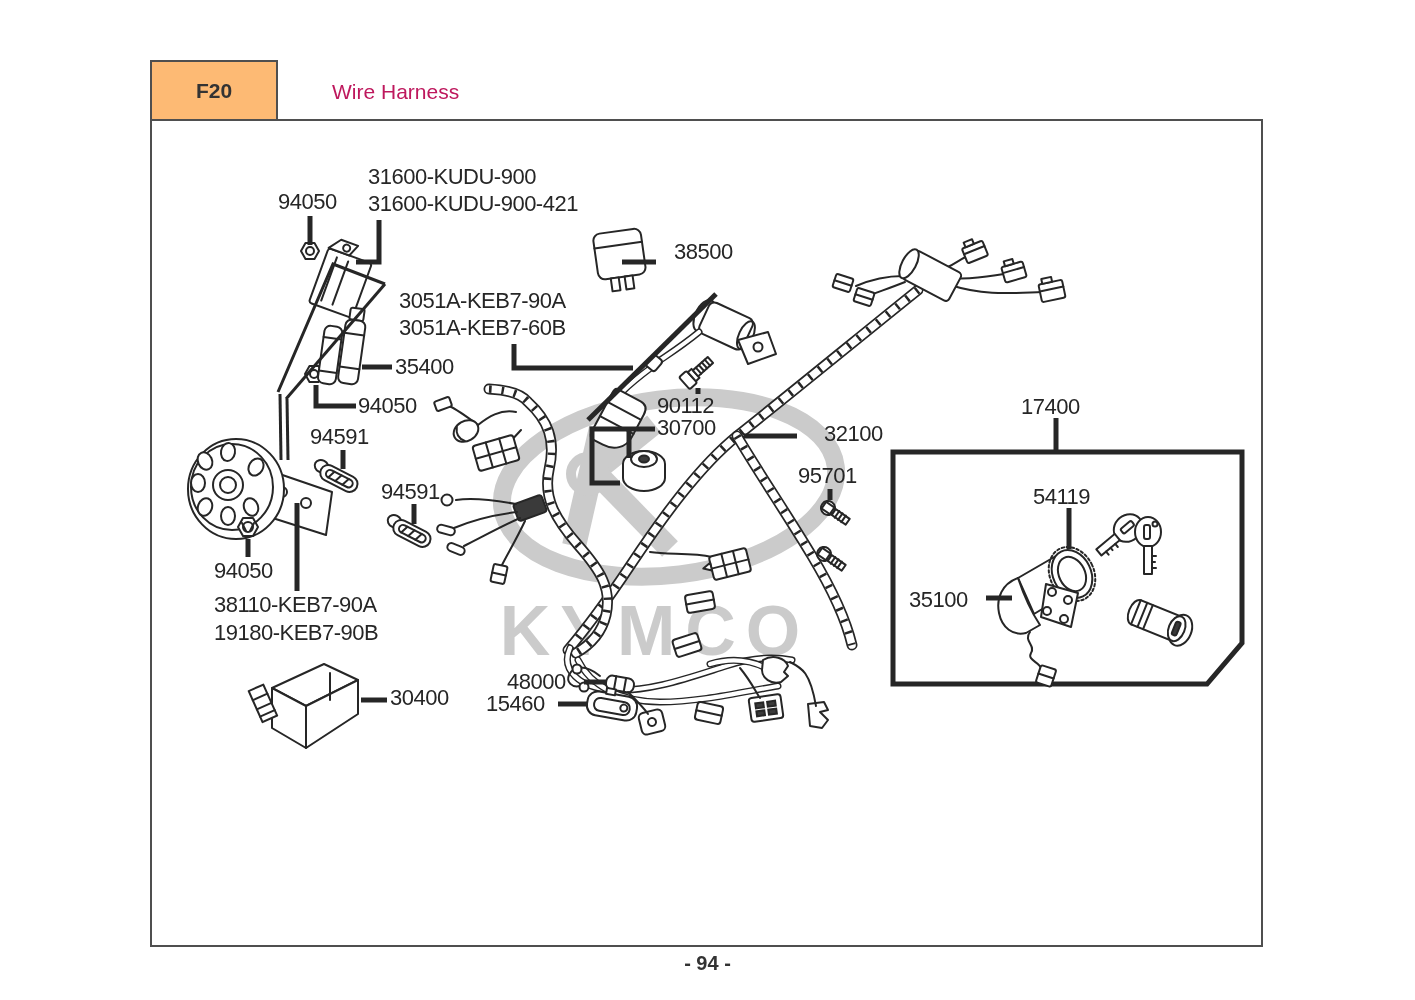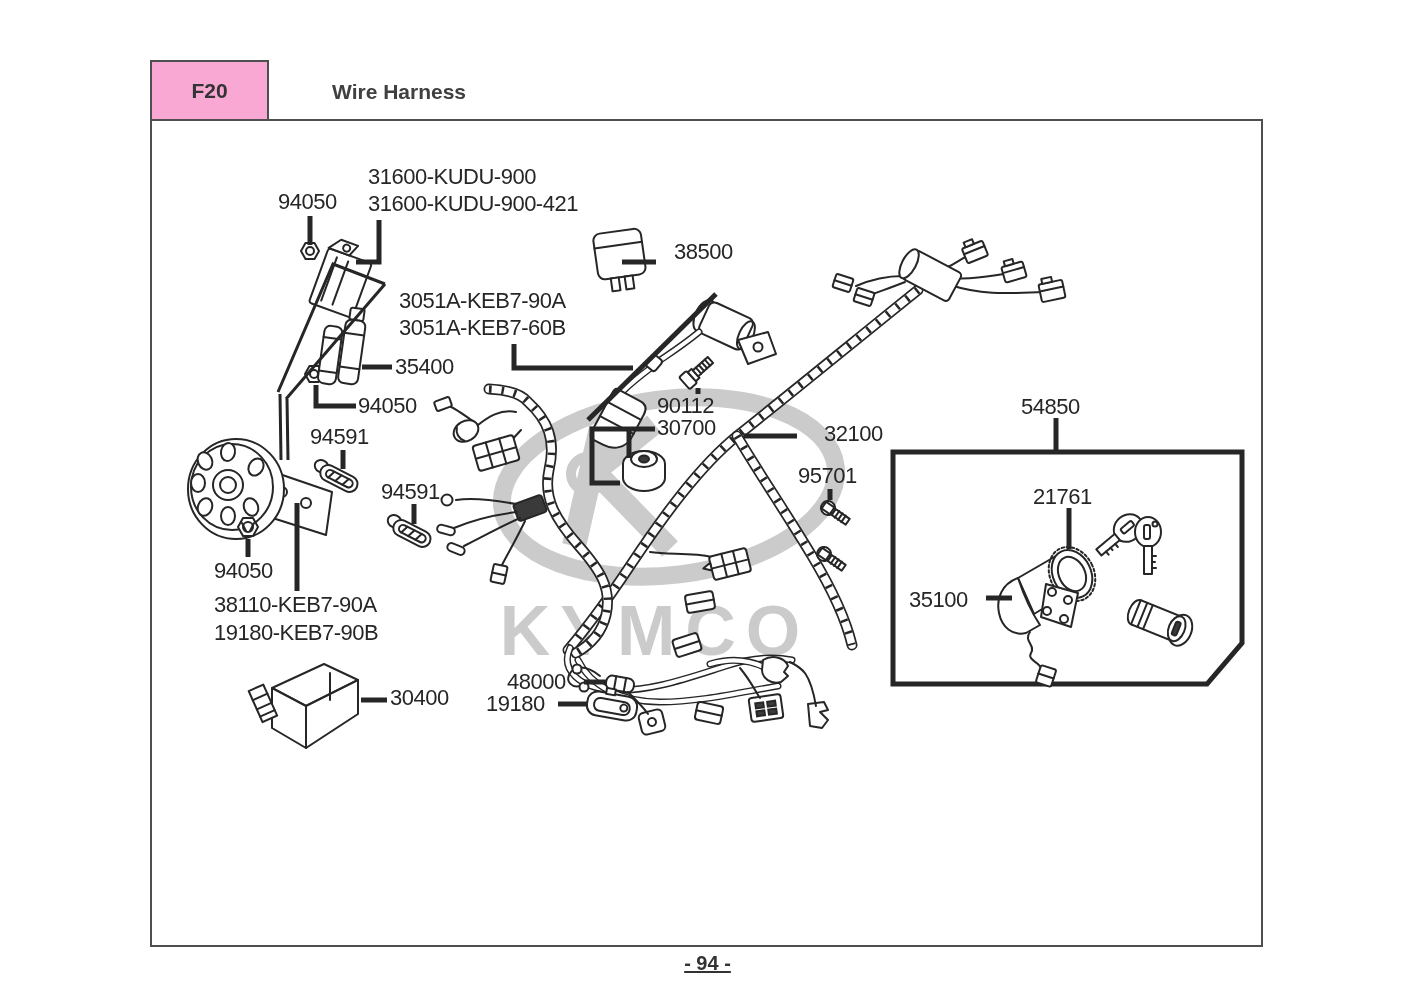--- a/index.html
+++ b/index.html
@@ -6,32 +6,32 @@
   body{
     width:1415px;height:1000px;position:relative;overflow:hidden;
     font-family:"Liberation Sans", sans-serif;
     -webkit-font-smoothing:antialiased;
   }
   .frame{
     position:absolute;left:150px;top:119px;width:1113px;height:828px;
     border:2px solid #4f4f4f;box-sizing:border-box;background:transparent;
   }
   .header-box{
-    position:absolute;left:150px;top:60px;width:119px;height:61px;
-    border:2px solid #4f4f4f;box-sizing:border-box;background:#f9a8d4;
+    position:absolute;left:150px;top:60px;width:128px;height:61px;
+    border:2px solid #4f4f4f;box-sizing:border-box;background:#fdba74;
     display:flex;align-items:center;justify-content:center;
     font-size:21px;font-weight:bold;color:#333;z-index:5;
   }
   .doc-title{
     position:absolute;left:332px;top:80px;
-    font-size:21px;font-weight:bold;color:#404040;z-index:5;
+    font-size:21px;font-weight:normal;color:#be185d;z-index:5;
   }
   .page-number{
     position:absolute;left:0;top:952px;width:1415px;text-align:center;
-    font-size:20px;font-weight:bold;color:#333;text-decoration:underline;
+    font-size:20px;font-weight:bold;color:#333;
   }
   svg.art{position:absolute;left:0;top:0;z-index:2;}
   .plabel{
     position:absolute;z-index:6;
     font-size:22px;font-weight:normal;color:#262626;
     letter-spacing:-0.5px;white-space:nowrap;line-height:1;
   }
   
   .ink{stroke:#262626;stroke-width:2;fill:none;stroke-linecap:round;stroke-linejoin:round;}
   .inkf{stroke:#262626;stroke-width:2;fill:#ffffff;stroke-linejoin:round;}
@@ -65,28 +65,28 @@
 <div class="plabel" style="left:399px;top:317px">3051A-KEB7-60B</div>
 <div class="plabel" style="left:395px;top:356px">35400</div>
 <div class="plabel" style="left:358px;top:395px">94050</div>
 <div class="plabel" style="left:310px;top:426px">94591</div>
 <div class="plabel" style="left:381px;top:481px">94591</div>
 <div class="plabel" style="left:214px;top:560px">94050</div>
 <div class="plabel" style="left:214px;top:594px">38110-KEB7-90A</div>
 <div class="plabel" style="left:214px;top:622px">19180-KEB7-90B</div>
 <div class="plabel" style="left:390px;top:687px">30400</div>
 <div class="plabel" style="left:507px;top:671px">48000</div>
-<div class="plabel" style="left:486px;top:693px">19180</div>
+<div class="plabel" style="left:486px;top:693px">15460</div>
 <div class="plabel" style="left:674px;top:241px">38500</div>
 <div class="plabel" style="left:657px;top:395px">90112</div>
 <div class="plabel" style="left:657px;top:417px">30700</div>
 <div class="plabel" style="left:824px;top:423px">32100</div>
 <div class="plabel" style="left:798px;top:465px">95701</div>
-<div class="plabel" style="left:1021px;top:396px">54850</div>
-<div class="plabel" style="left:1033px;top:486px">21761</div>
+<div class="plabel" style="left:1021px;top:396px">17400</div>
+<div class="plabel" style="left:1033px;top:486px">54119</div>
 <div class="plabel" style="left:909px;top:589px">35100</div>
 
 <svg class="art" width="1415" height="1000" viewBox="0 0 1415 1000">
 
   <g>
     <ellipse class="wm" cx="669" cy="487" rx="168" ry="88" stroke-width="18" transform="rotate(-7 669 487)"></ellipse>
     <path class="wm" d="M601,428 L574,546" stroke-width="24"></path>
     <path class="wm" d="M597,470 L654,424" stroke-width="22"></path>
     <path class="wm" d="M603,480 L670,549" stroke-width="22"></path>
     <circle class="wm" cx="588" cy="474" r="17" stroke-width="10" fill="#ffffff"></circle>

